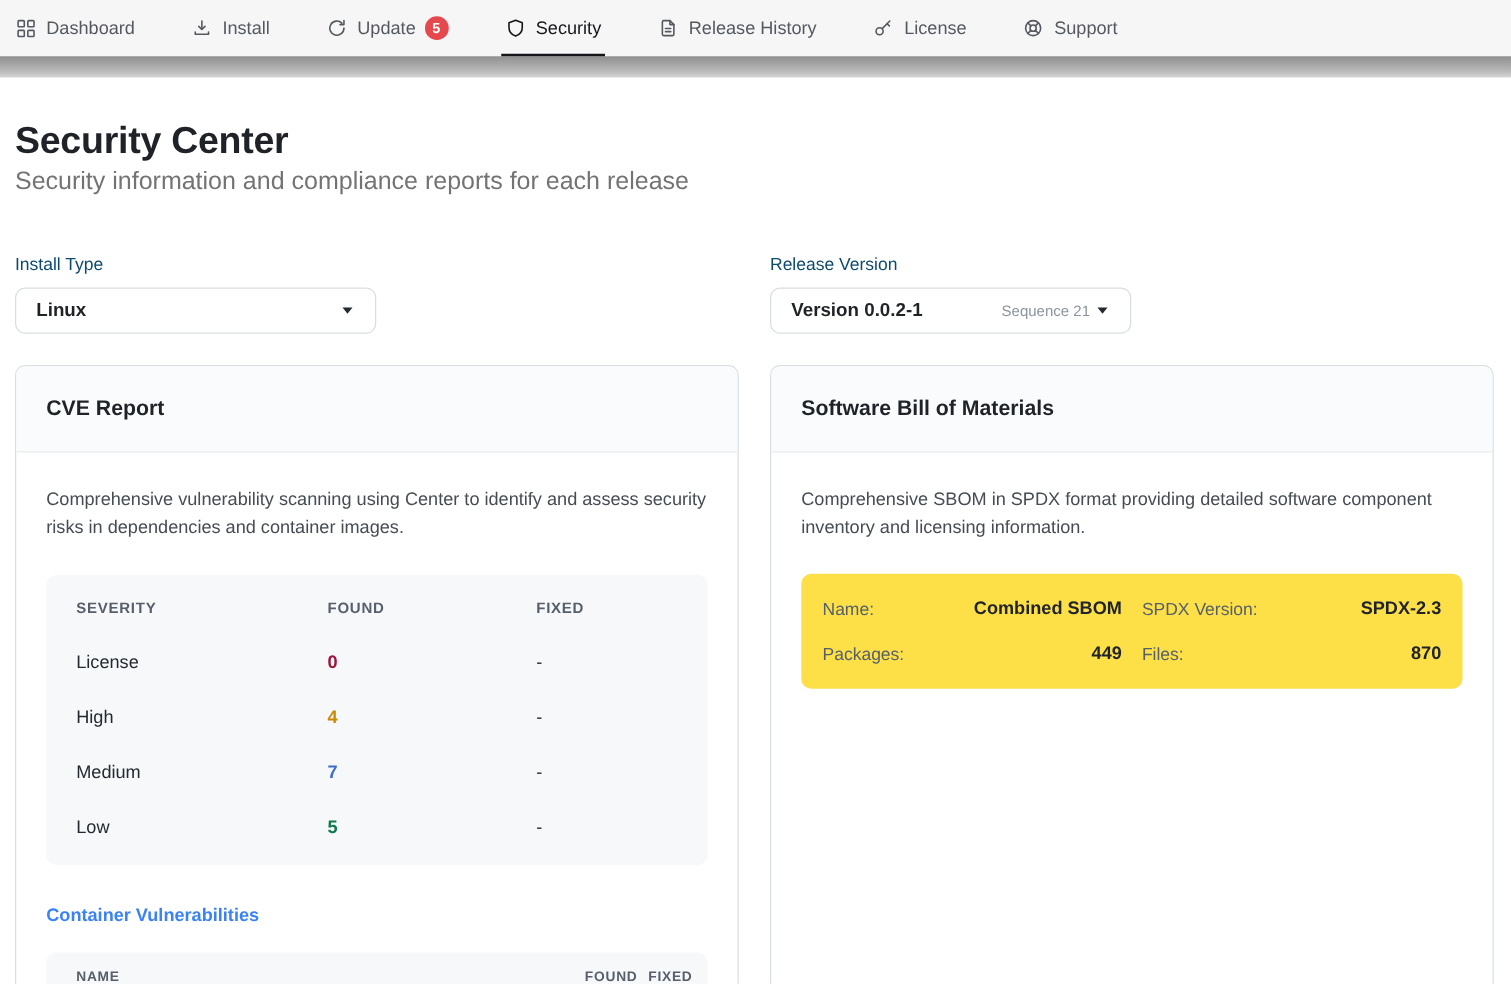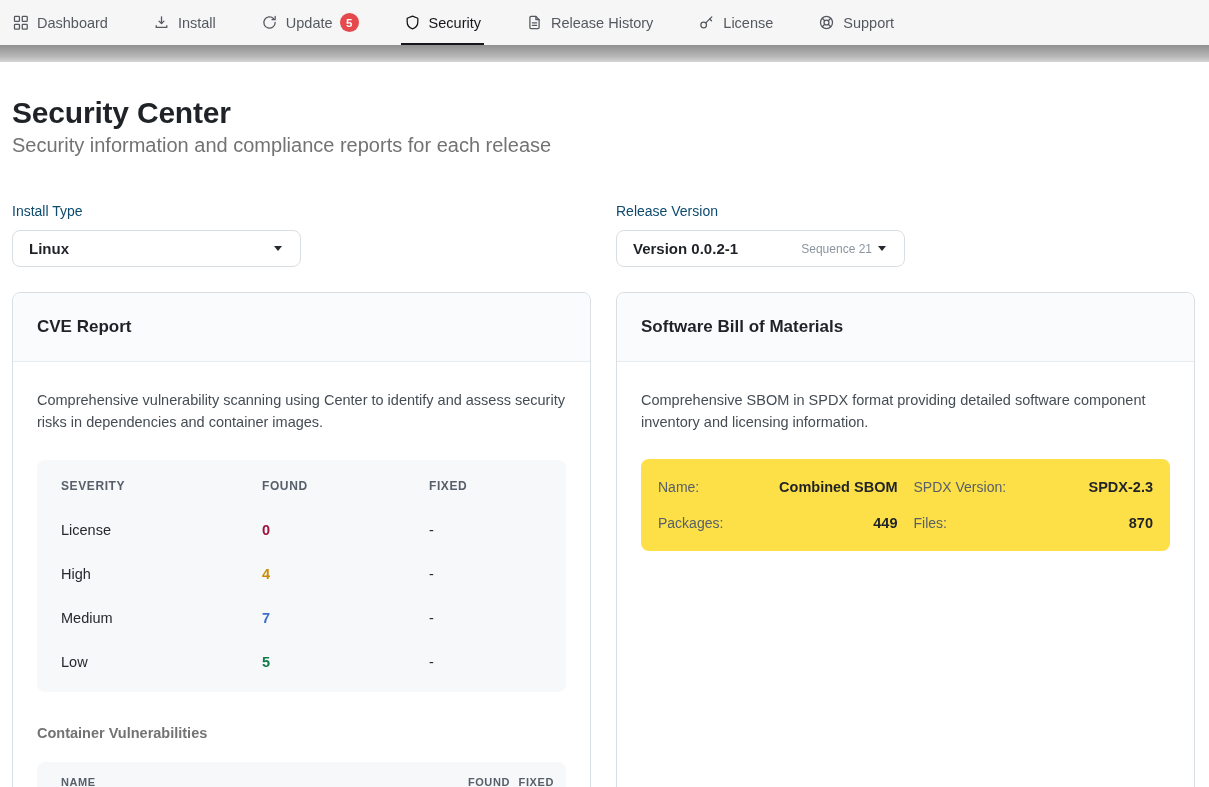--- a/index.html
+++ b/index.html
@@ -71,21 +71,21 @@
   .sev-table { margin-top: 26px; background: #f6f8fa; border-radius: 8px; padding: 4px 24px 8px; }
   .sev-row { display: grid; grid-template-columns: 201px 167px 1fr; align-items: center; height: 44px; font-size: 14.5px; color: #24292f; }
   .sev-row.head { height: 44px; font-size: 12px; font-weight: 700; letter-spacing: 0.6px; color: #57606a; }
   .sev-found { font-weight: 700; }
   .c-critical { color: #9f1239; }
   .c-high     { color: #ca8a04; }
   .c-medium   { color: #3b6fc9; }
   .c-low      { color: #0f7a4a; }
   .sev-dash   { color: #24292f; }
 
-  .cv-title { margin-top: 33px; font-size: 14.5px; font-weight: 600; color: #737373; }
+  .cv-title { margin-top: 33px; font-size: 14.5px; font-weight: 600; color: #3b82f6; }
   .cv-head {
     margin-top: 21px; background: #f6f8fa; border-radius: 8px 8px 0 0; height: 41px;
     display: grid; grid-template-columns: 1fr 86px 44px; align-items: center;
     padding: 0 12px 0 24px; font-size: 11px; font-weight: 700; letter-spacing: 0.6px; color: #57606a;
   }
   .cv-head .num-col { text-align: right; }
 
   
   .dl-btn {
     display: flex; align-items: center; gap: 8px;

